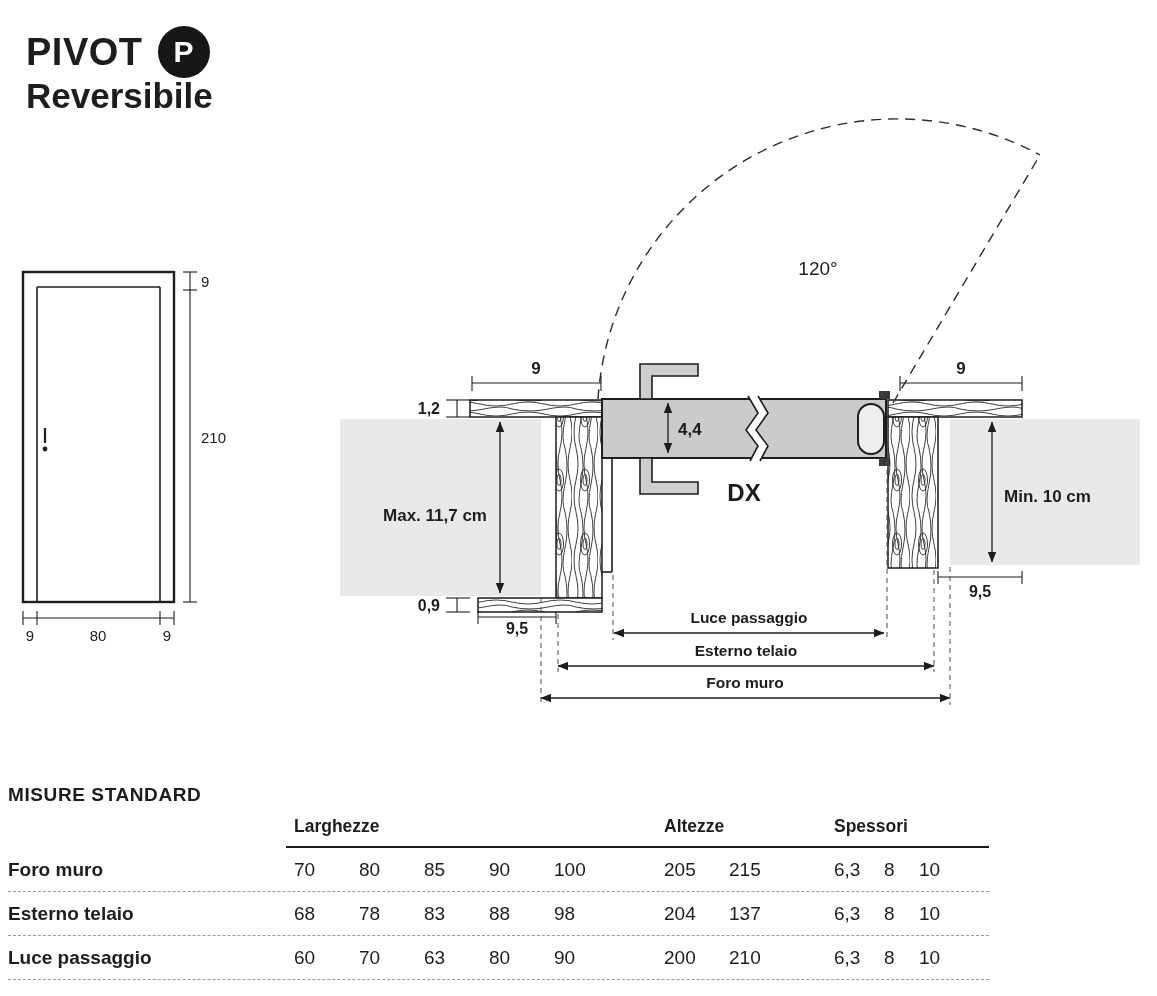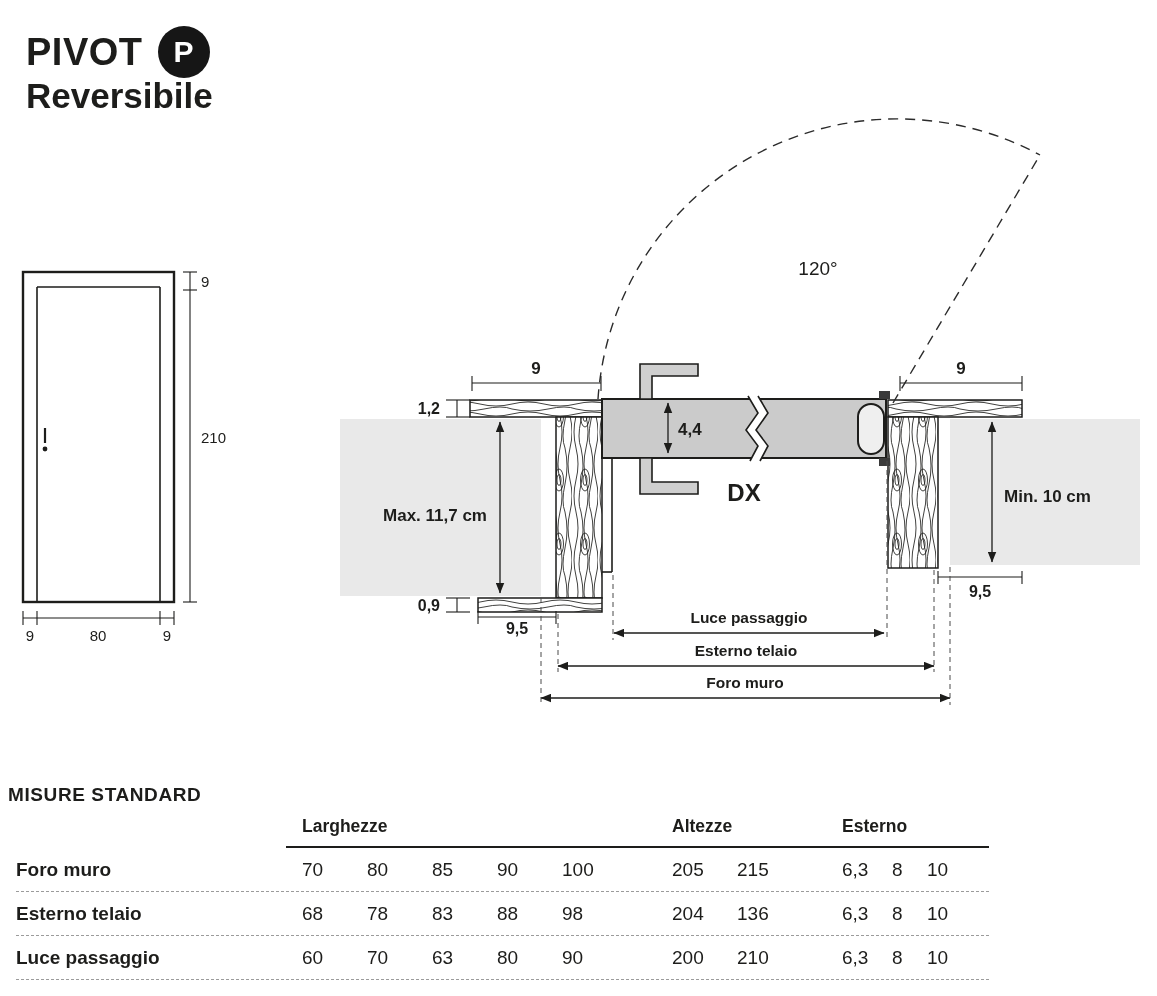--- a/index.html
+++ b/index.html
@@ -28,21 +28,21 @@
   .thick { stroke:#1d1d1b; stroke-width:2.2; fill:none; }
   .arr   { stroke:#1d1d1b; stroke-width:1.3; fill:none; }
   .ext   { stroke:#4a4a4a; stroke-width:1; stroke-dasharray:5 4; fill:none; }
   .swing { stroke:#2b2b2b; stroke-width:1.4; fill:none; stroke-dasharray:10 7; }
   .g     { fill:none; stroke:#1d1d1b; stroke-width:.85; }
 
   
   .mtable { position:absolute; left:8px; top:784px; width:981px; }
   .t-title { font-size:19px; font-weight:700; letter-spacing:.6px; }
   .t-head, .t-row { display:grid;
-    grid-template-columns:286px 65px 65px 65px 65px 65px 45px 65px 65px 40px 50px 35px 45px;margin-left:8px; }
+    grid-template-columns:286px 65px 65px 65px 65px 65px 45px 65px 65px 40px 50px 35px 45px; }
   .t-head { margin-top:10px; padding-bottom:9px; }
   .t-group { font-size:17.5px; font-weight:700; }
   .g5 { grid-column:span 5; } .g2 { grid-column:span 2; } .g3 { grid-column:span 3; }
   .t-underline { margin-left:278px; border-bottom:2px solid #1d1d1b; }
   .t-row { height:44px; align-items:center; border-bottom:1px dashed #9b9b9b; font-size:19px; }
   .t-label { font-weight:700; }
 </style>
 </head>
 <body>
 
@@ -207,21 +207,21 @@
   </div>
 
   <div class="mtable">
     <div class="t-title">MISURE STANDARD</div>
     <div class="t-head">
       <div></div>
       <div class="t-group g5">Larghezze</div>
       <div></div>
       <div class="t-group g2">Altezze</div>
       <div></div>
-      <div class="t-group g3">Esterno</div>
+      <div class="t-group g3">Spessori</div>
     </div>
     <div class="t-underline"></div>
 
     <div class="t-row">
       <div class="t-label">Foro muro</div>
       <div class="t-cell">70</div>
       <div class="t-cell">80</div>
       <div class="t-cell">85</div>
       <div class="t-cell">90</div>
       <div class="t-cell">100</div>
@@ -236,21 +236,21 @@
 
     <div class="t-row">
       <div class="t-label">Esterno telaio</div>
       <div class="t-cell">68</div>
       <div class="t-cell">78</div>
       <div class="t-cell">83</div>
       <div class="t-cell">88</div>
       <div class="t-cell">98</div>
       <div class="t-spacer"></div>
       <div class="t-cell">204</div>
-      <div class="t-cell">136</div>
+      <div class="t-cell">137</div>
       <div class="t-spacer"></div>
       <div class="t-cell">6,3</div>
       <div class="t-cell">8</div>
       <div class="t-cell">10</div>
     </div>
 
     <div class="t-row">
       <div class="t-label">Luce passaggio</div>
       <div class="t-cell">60</div>
       <div class="t-cell">70</div>

